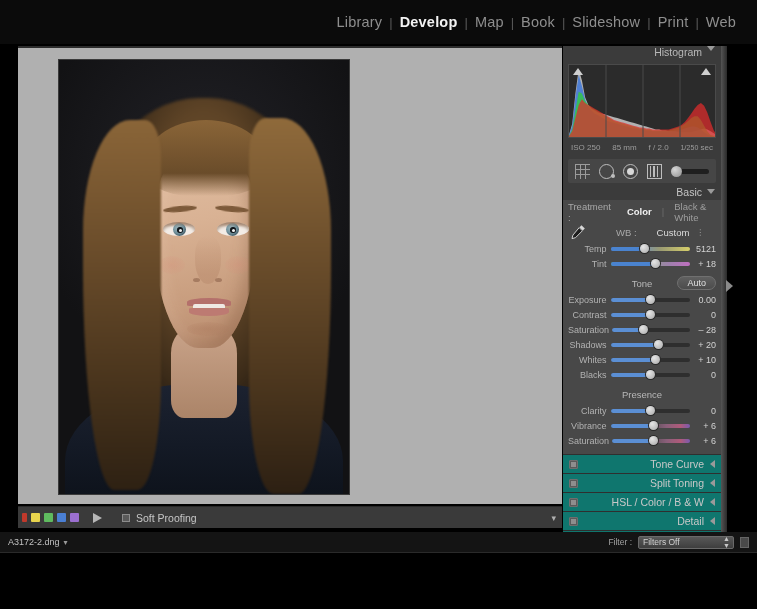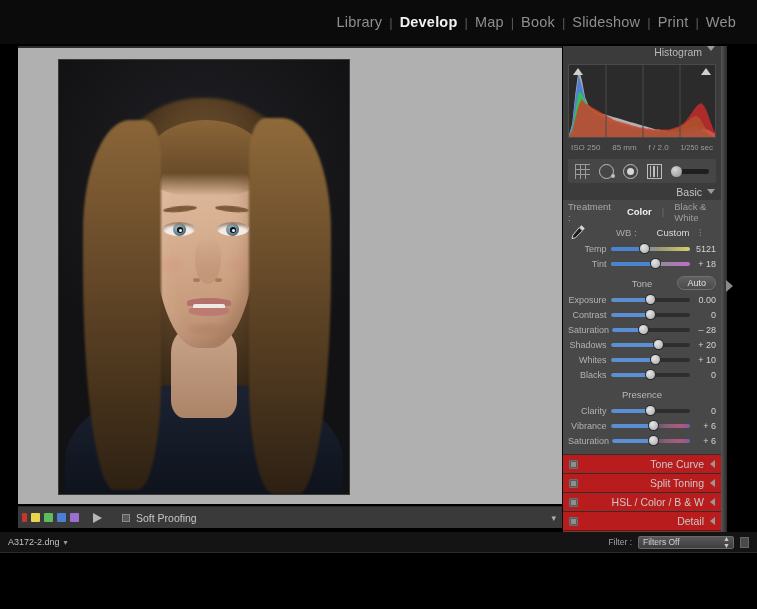--- a/index.html
+++ b/index.html
@@ -253,21 +253,21 @@
     display: flex; align-items: center; justify-content: center; position: relative;
     height: 15px; margin-top: 6px; color: #b8b8b8; font-size: 9.5px;
   }
   .auto-btn {
     position: absolute; right: 0; top: 0; padding: 1px 9px; font-size: 9px;
     color: #e0e0e0; background: linear-gradient(180deg,#606060,#4c4c4c);
     border: 1px solid #707070; border-radius: 7px;
   }
 
   .collapsed {
-    height: 19px; background: #b91c1c; border-top: 1px solid #2f2f2f;
+    height: 19px; background: #0f766e; border-top: 1px solid #2f2f2f;
     display: flex; align-items: center; padding: 8px 6px; gap: 6px;
   }
   .switch {
     width: 9px; height: 9px; background: #5a5a5a; border: 1px solid #6e6e6e;
     border-radius: 1px; position: relative;
   }
   .switch::after { content:""; position:absolute; left:1px; top:1px; width:5px; height:5px;
                    background:#8e8e8e; }
   .collapsed-title { flex: 1; text-align: right; color: #c8c8c8; font-size: 10.5px; }
 

